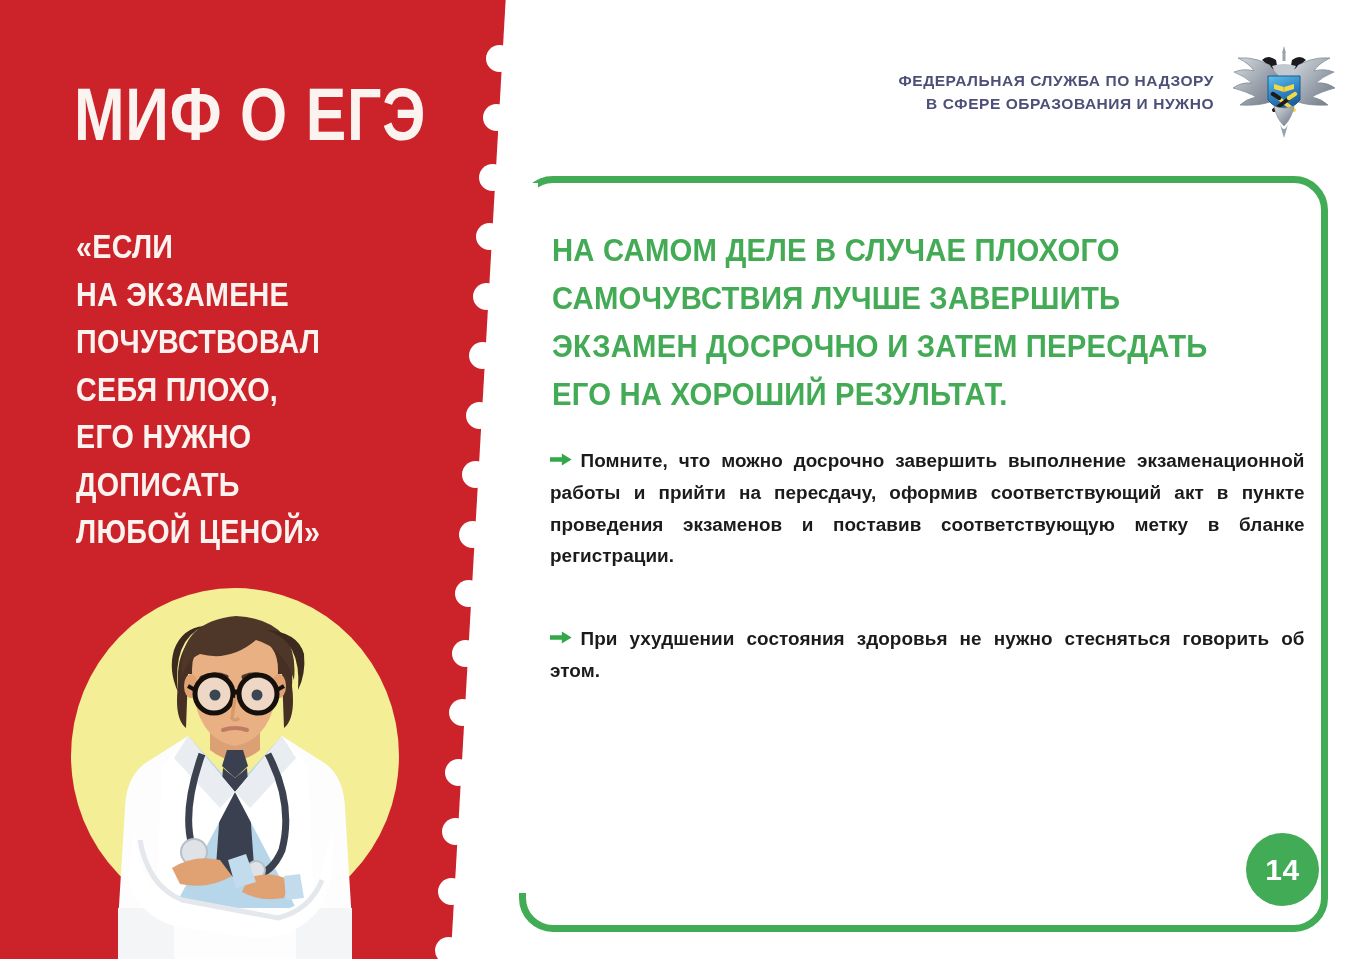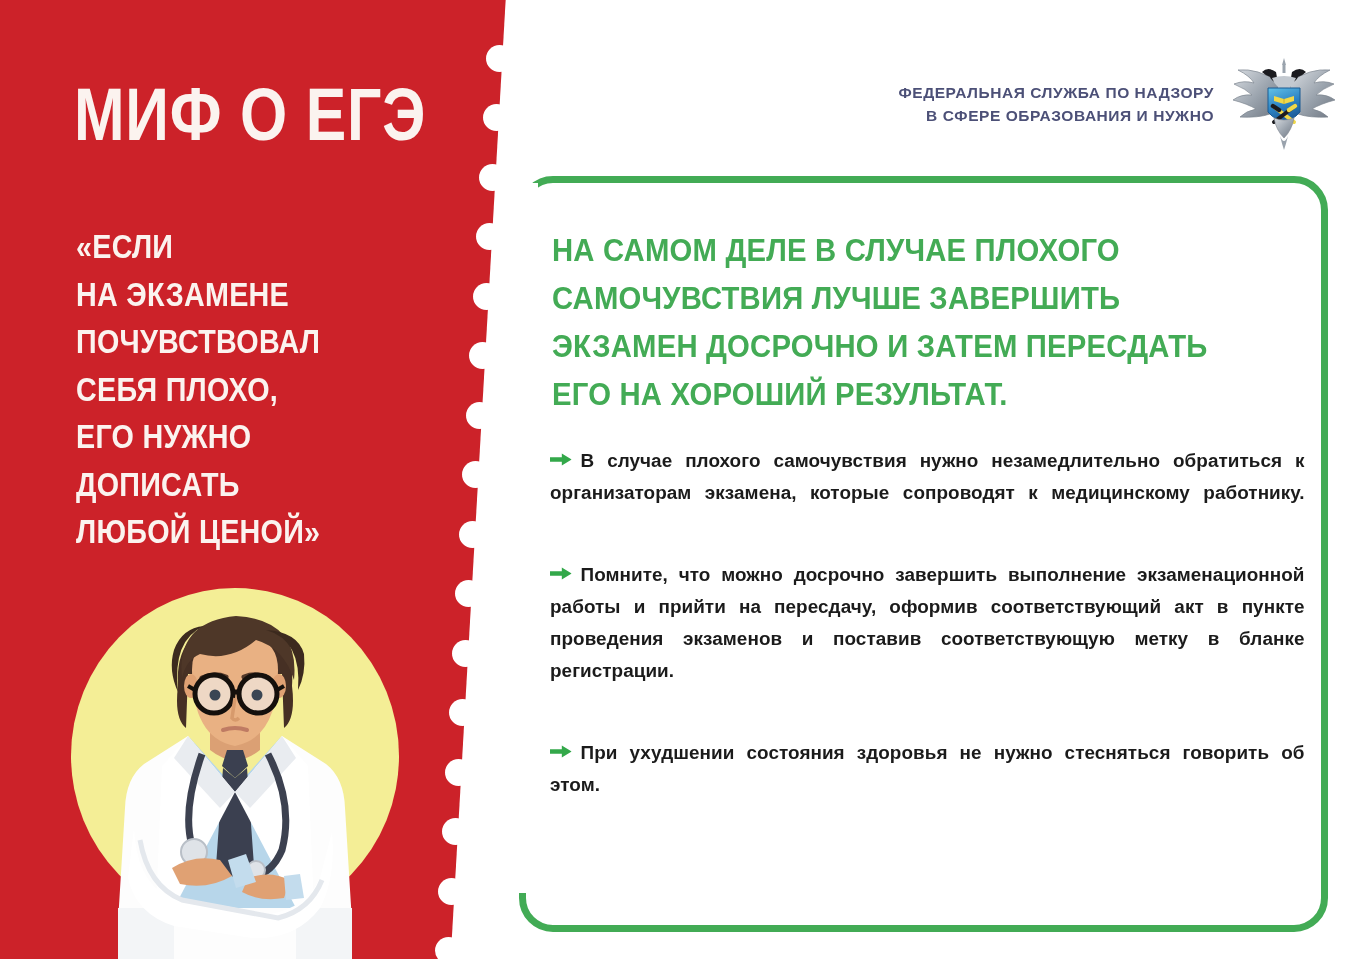--- a/index.html
+++ b/index.html
@@ -91,21 +91,21 @@
     width: 330px;
     height: 381px;
     overflow: hidden;
   }
   .doctor-wrap svg { display: block; }
 
   
   .header {
     position: absolute;
     right: 22px;
-    top: 56px;
+    top: 44px;
     display: flex;
     align-items: center;
     gap: 14px;
   }
   .header-lines {
     text-align: right;
     color: #4c5077;
     font-size: 15.5px;
     line-height: 23px;
     font-weight: bold;
@@ -367,28 +367,26 @@
     <div>НА САМОМ ДЕЛЕ В СЛУЧАЕ ПЛОХОГО</div>
     <div>САМОЧУВСТВИЯ ЛУЧШЕ ЗАВЕРШИТЬ</div>
     <div>ЭКЗАМЕН ДОСРОЧНО И ЗАТЕМ ПЕРЕСДАТЬ</div>
     <div>ЕГО НА ХОРОШИЙ РЕЗУЛЬТАТ.</div>
   </div>
 
   <div class="bullets">
     <div class="bullet">
       <div class="bullet-body"><span class="arrow-icon"><svg width="22" height="13" viewBox="0 0 22 13">
               <path d="M0 4.2 H12 V0.6 L22 6.5 L12 12.4 V8.8 H0 Z" fill="#33a84a"></path>
-            </svg></span><span>В случае плохого самочувствия нужно незамедлительно обратиться к организаторам экзамена, которые сопроводят к медицинскому работнику.</span></div>
-    </div>
-    <div class="bullet">
-      <div class="bullet-body"><span class="arrow-icon"><svg width="22" height="13" viewBox="0 0 22 13">
-              <path d="M0 4.2 H12 V0.6 L22 6.5 L12 12.4 V8.8 H0 Z" fill="#33a84a"></path>
             </svg></span><span>Помните, что можно досрочно завершить выполнение экзаменационной работы и прийти на пересдачу, оформив соответствующий акт в пункте проведения экзаменов и поставив соответствующую метку в бланке регистрации.</span></div>
     </div>
     <div class="bullet">
       <div class="bullet-body"><span class="arrow-icon"><svg width="22" height="13" viewBox="0 0 22 13">
               <path d="M0 4.2 H12 V0.6 L22 6.5 L12 12.4 V8.8 H0 Z" fill="#33a84a"></path>
             </svg></span><span>При ухудшении состояния здоровья не нужно стесняться говорить об этом.</span></div>
     </div>
   </div>
 
+  <div class="page-badge">
+    <span>14</span>
+  </div>
 
 </div>
 
 </body></html>

